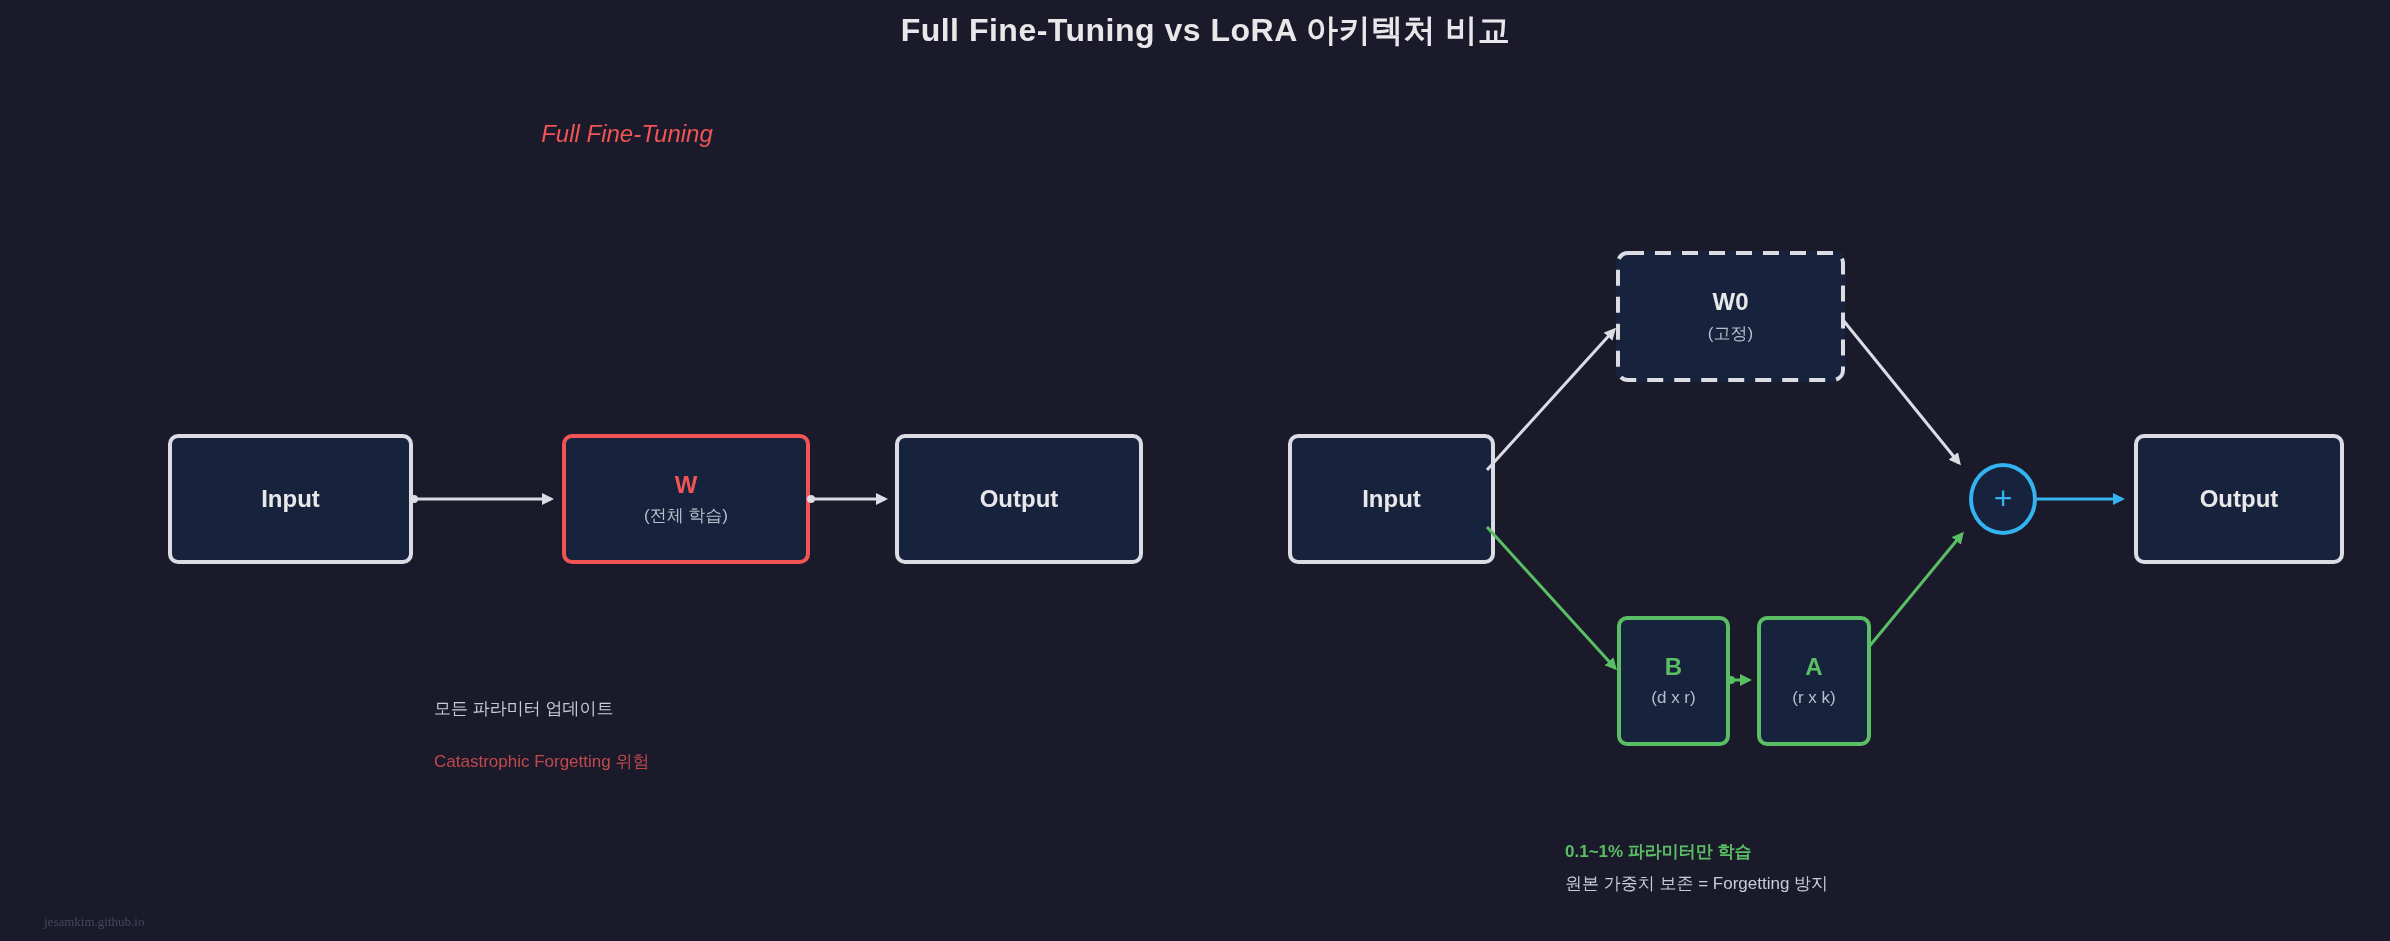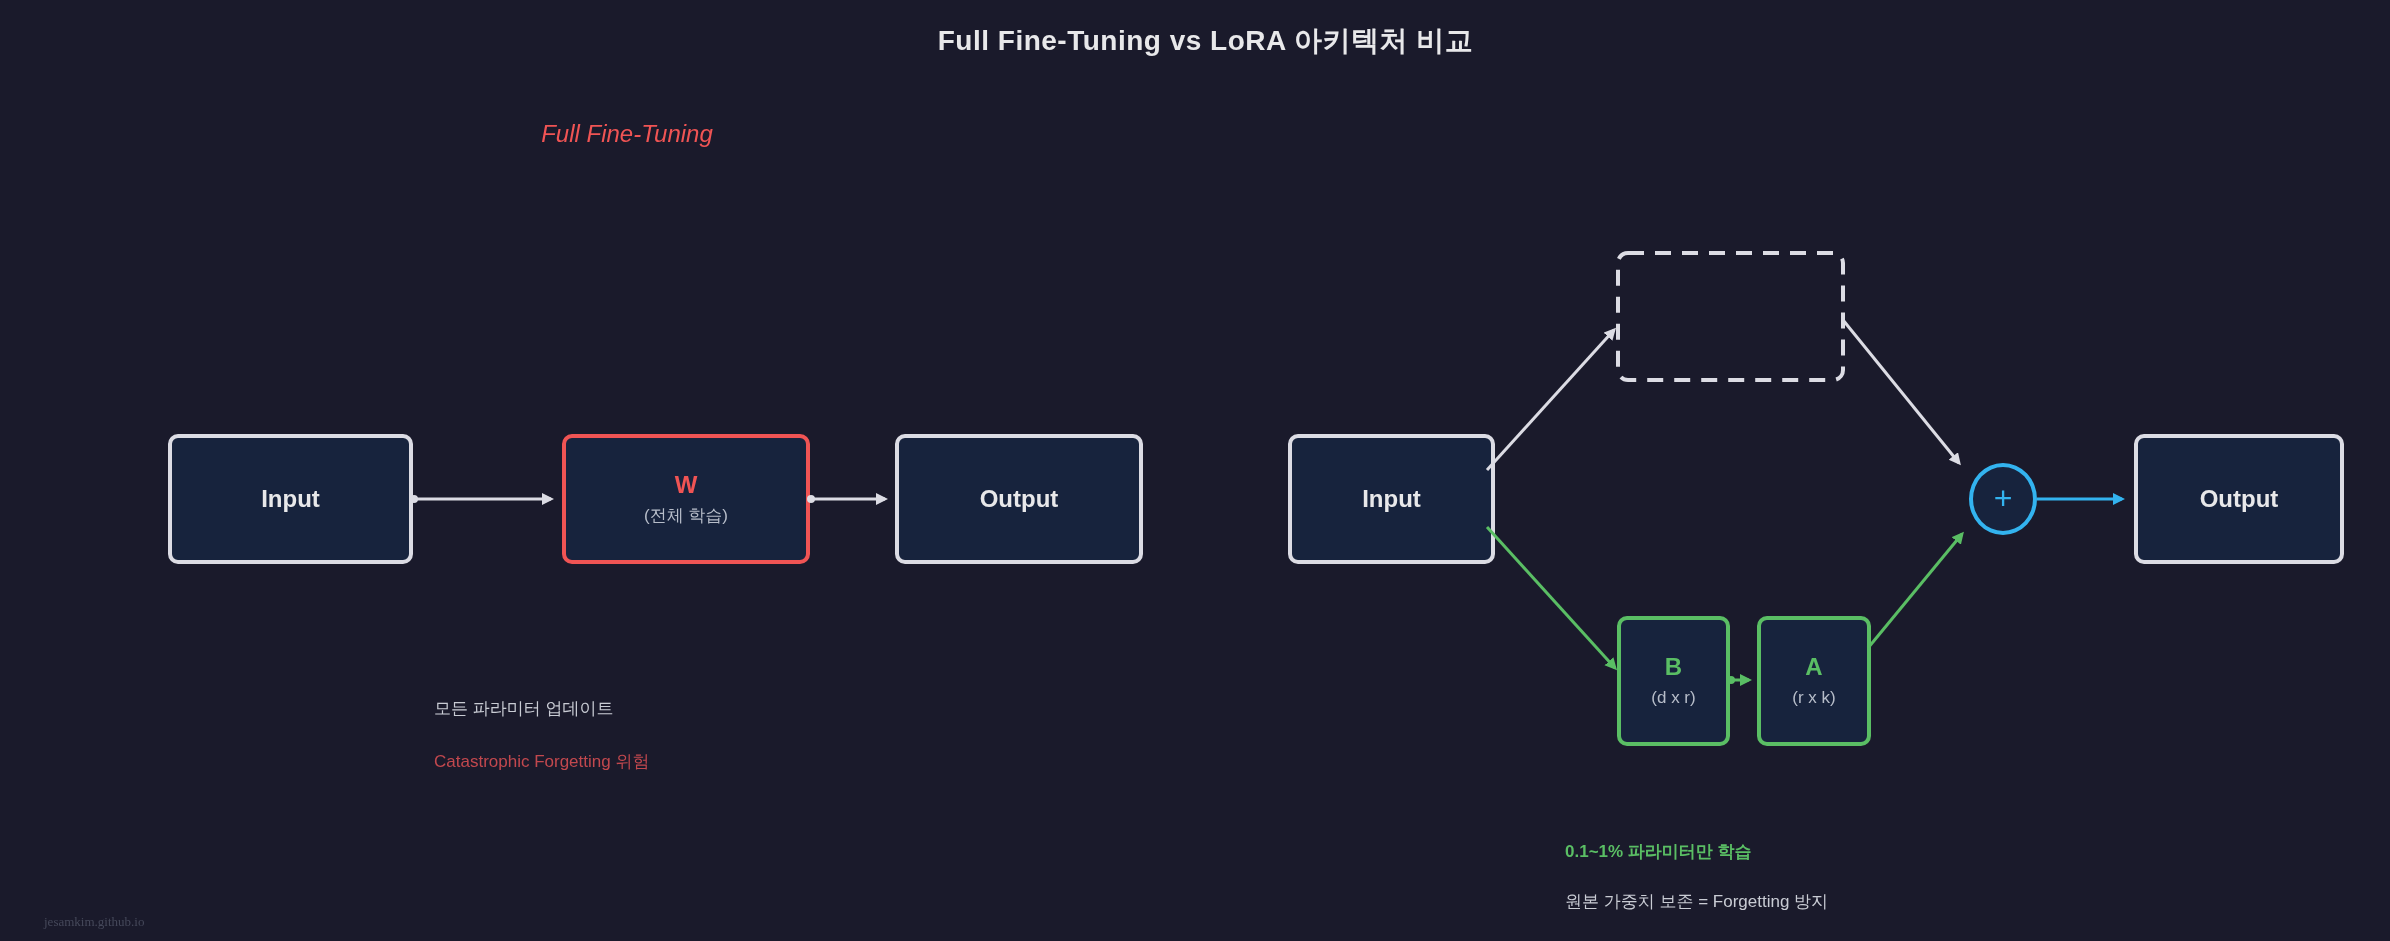--- a/index.html
+++ b/index.html
@@ -9,23 +9,23 @@
   .canvas {
     position: relative;
     width: 2390px;
     height: 941px;
     background: var(--bg, #1a1a2b);
     overflow: hidden;
   }
 
   .title {
     position: absolute;
-    top: 22px; left: 0; width: 2390px;
+    top: 9px; left: 0; width: 2390px;
     text-align: center;
-    font-size: 28px;
+    font-size: 32px;
     font-weight: 600;
     color: var(--text-light, #e8e8ea);
     letter-spacing: 0.5px;
     padding-left: 21px;
   }
 
   .section-header {
     position: absolute;
     top: 120px;
     width: 500px;
@@ -144,20 +144,24 @@
   </div>
 
   <div class="node" style="left:895px;top:434px;width:248px;height:130px;">
     <div class="node-label">Output</div>
   </div>
 
   <div class="node" style="left:1288px;top:434px;width:207px;height:130px;">
     <div class="node-label">Input</div>
   </div>
 
+  <div class="node node-dashed" style="left:1616px;top:251px;width:229px;height:131px;">
+    <div class="node-label">W0</div>
+    <div class="node-sublabel">(고정)</div>
+  </div>
 
   <div class="node node-green" style="left:1617px;top:616px;width:113px;height:130px;">
     <div class="node-label label-green">B</div>
     <div class="node-sublabel">(d x r)</div>
   </div>
 
   <div class="node node-green" style="left:1757px;top:616px;width:114px;height:130px;">
     <div class="node-label label-green">A</div>
     <div class="node-sublabel">(r x k)</div>
   </div>
@@ -201,17 +205,17 @@
     <line x1="1730" y1="680" x2="1749" y2="680" class="ln ln-green" marker-end="url(#ah-green)"></line>
 
     <line x1="1868" y1="648" x2="1962" y2="534" class="ln ln-green" marker-end="url(#ah-green)"></line>
 
     <line x1="2037" y1="499" x2="2122" y2="499" class="ln ln-cyan" marker-end="url(#ah-cyan)"></line>
   </svg>
 
   <div class="caption cap-gray" style="left:434px;top:698px;">모든 파라미터 업데이트</div>
   <div class="caption cap-red" style="left:434px;top:751px;">Catastrophic Forgetting 위험</div>
   <div class="caption cap-green" style="left:1565px;top:841px;">0.1~1% 파라미터만 학습</div>
-  <div class="caption cap-gray" style="left:1565px;top:891px;">원본 가중치 보존 = Forgetting 방지</div>
+  <div class="caption cap-gray" style="left:1565px;top:873px;">원본 가중치 보존 = Forgetting 방지</div>
 
   <div class="watermark">jesamkim.github.io</div>
 
 </div>
 
 </body></html>

